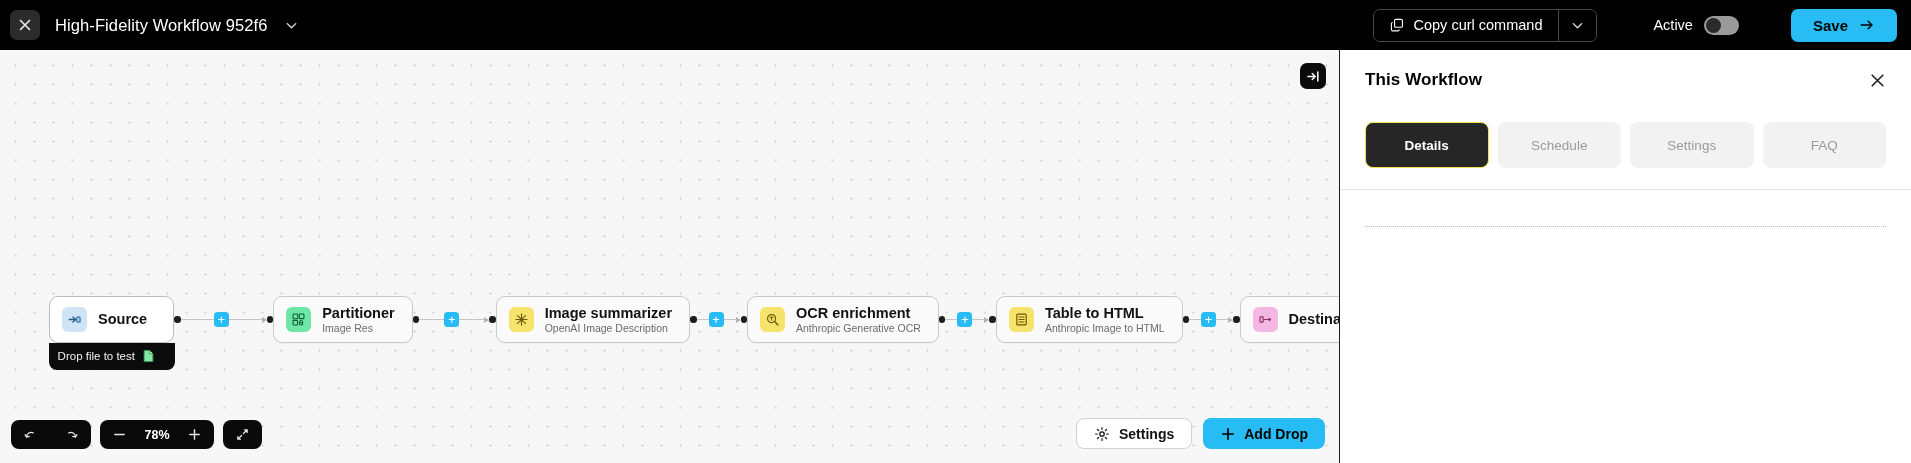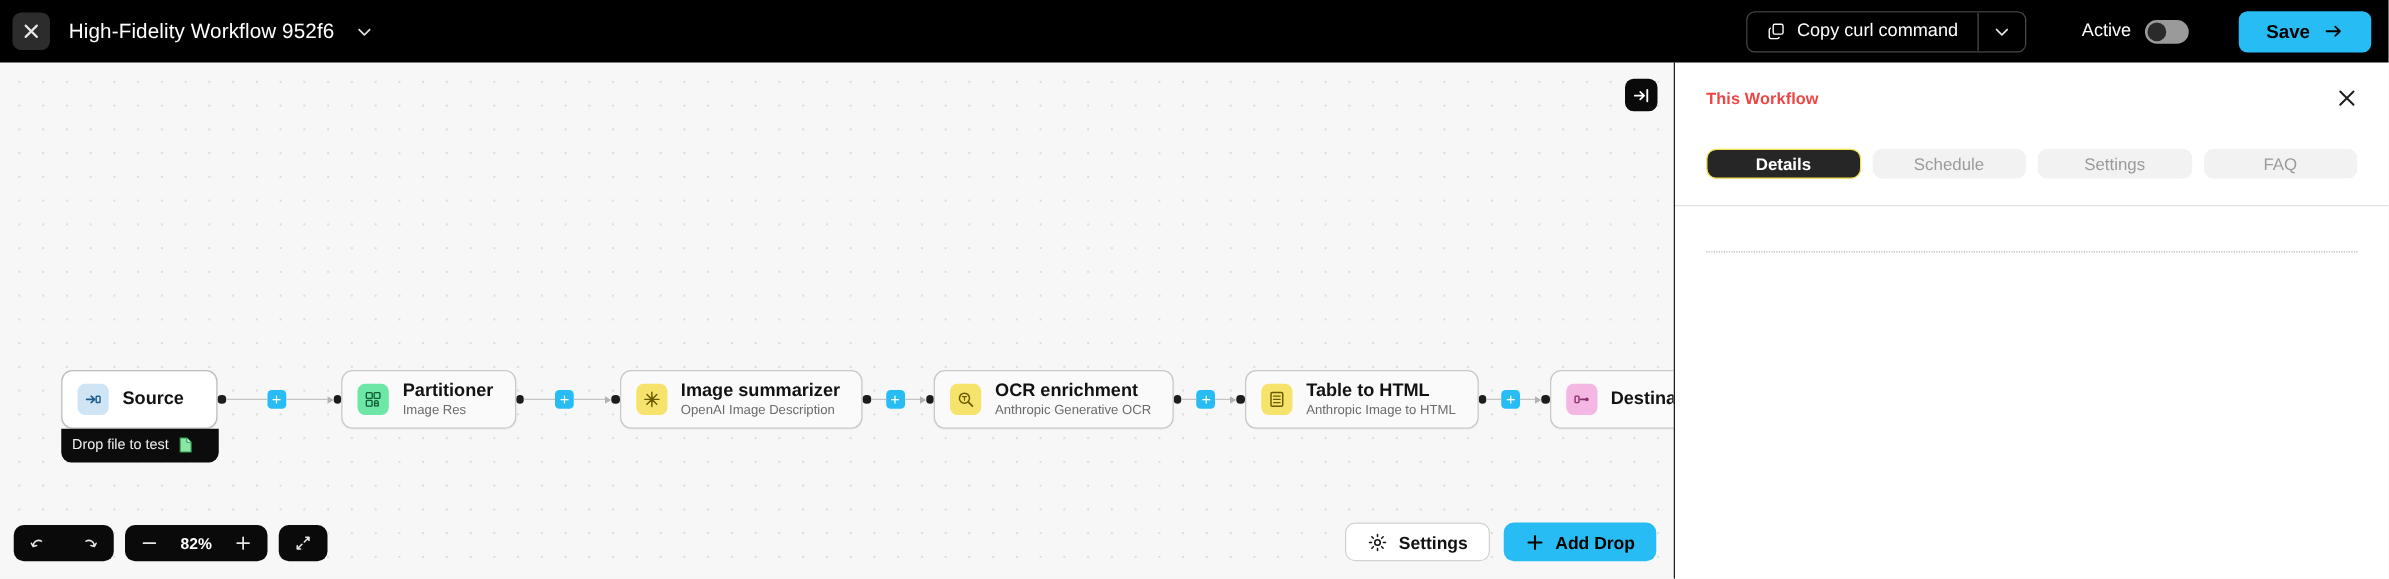--- a/index.html
+++ b/index.html
@@ -26,21 +26,21 @@
     cursor: pointer; flex: 0 0 auto;
   }
   .wf-title {
     color: #fff; font-size: 16.5px; font-weight: 400;
     margin-left: 15px; letter-spacing: .1px; white-space: nowrap;
   }
   .title-caret {
     margin-left: 16px; color: #dcdcdc; display: flex; align-items: center; cursor: pointer;
   }
   .topbar-right {
-    margin-left: auto; display: flex; align-items: center; gap: 0;
+    margin-left: auto; display: flex; align-items: center; gap: 12px;
   }
   .curl-group {
     display: flex; align-items: stretch;
     border: 1px solid #4a4a4a; border-radius: 7px; overflow: hidden; height: 33px;
   }
   .curl-btn {
     display: flex; align-items: center; gap: 10px;
     padding: 0 16px; color: #fff; font-size: 14.5px; font-weight: 400;
     cursor: pointer; background: #000;
   }
@@ -152,25 +152,25 @@
   }
 
   
   .panel {
     flex: 0 0 572px; width: 572px; background: #fff;
     border-left: 1.3px solid #1c1c1c;
     display: flex; flex-direction: column; padding: 0 25px;
     position: relative;
   }
   .panel-head { display: flex; align-items: center; padding-top: 20px; }
-  .panel-title { font-size: 13px; font-weight: 700; color: #ef4444; letter-spacing: .1px; }
+  .panel-title { font-size: 17px; font-weight: 700; color: #000000; letter-spacing: .1px; }
   .panel-close { margin-left: auto; color: #1c1c1c; cursor: pointer; display: flex; }
   .tabs { display: flex; gap: 9px; margin-top: 32px; }
   .tab {
-    flex: 1 1 0; height: 24px; border-radius: 8px;
+    flex: 1 1 0; height: 46px; border-radius: 8px;
     background: #f2f2f2; color: #9b9b9b;
     display: flex; align-items: center; justify-content: center;
     font-size: 13.5px; cursor: pointer; border: 1.6px solid transparent;
   }
   .tab.active { background: #262626; color: #fff; border-color: #f2e34d; font-weight: 700; }
   .panel-divider { height: 1.3px; background: #e2e2e2; margin: 21px -25px 0 -25px; }
   .section { margin-top: 22px; }
   .sec-head { display: flex; align-items: center; gap: 14px; cursor: pointer; }
   .sec-caret { color: #222; display: flex; align-items: center; }
   .sec-title { font-size: 15px; font-weight: 700; color: #111; }
@@ -389,21 +389,21 @@
             </svg>
           </div>
         </div>
 
         <div class="pill">
           <div class="pill-btn">
             <svg width="15" height="15" viewBox="0 0 16 16">
               <path d="M3 8 H13" stroke="#e6e6e6" stroke-width="1.5" stroke-linecap="round"></path>
             </svg>
           </div>
-          <div class="zoom-val">82%</div>
+          <div class="zoom-val">78%</div>
           <div class="pill-btn">
             <svg width="15" height="15" viewBox="0 0 16 16">
               <path d="M3 8 H13 M8 3 V13" stroke="#e6e6e6" stroke-width="1.5" stroke-linecap="round"></path>
             </svg>
           </div>
         </div>
 
         <div class="pill">
           <div class="pill-btn">
             <svg width="15" height="15" viewBox="0 0 16 16">

